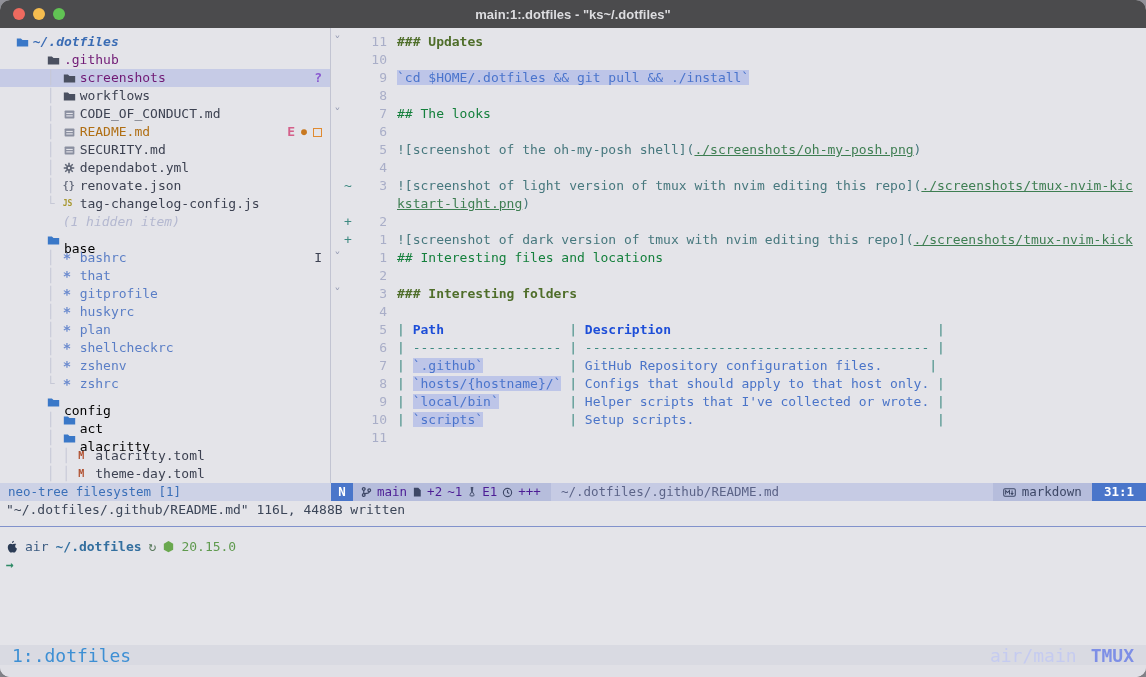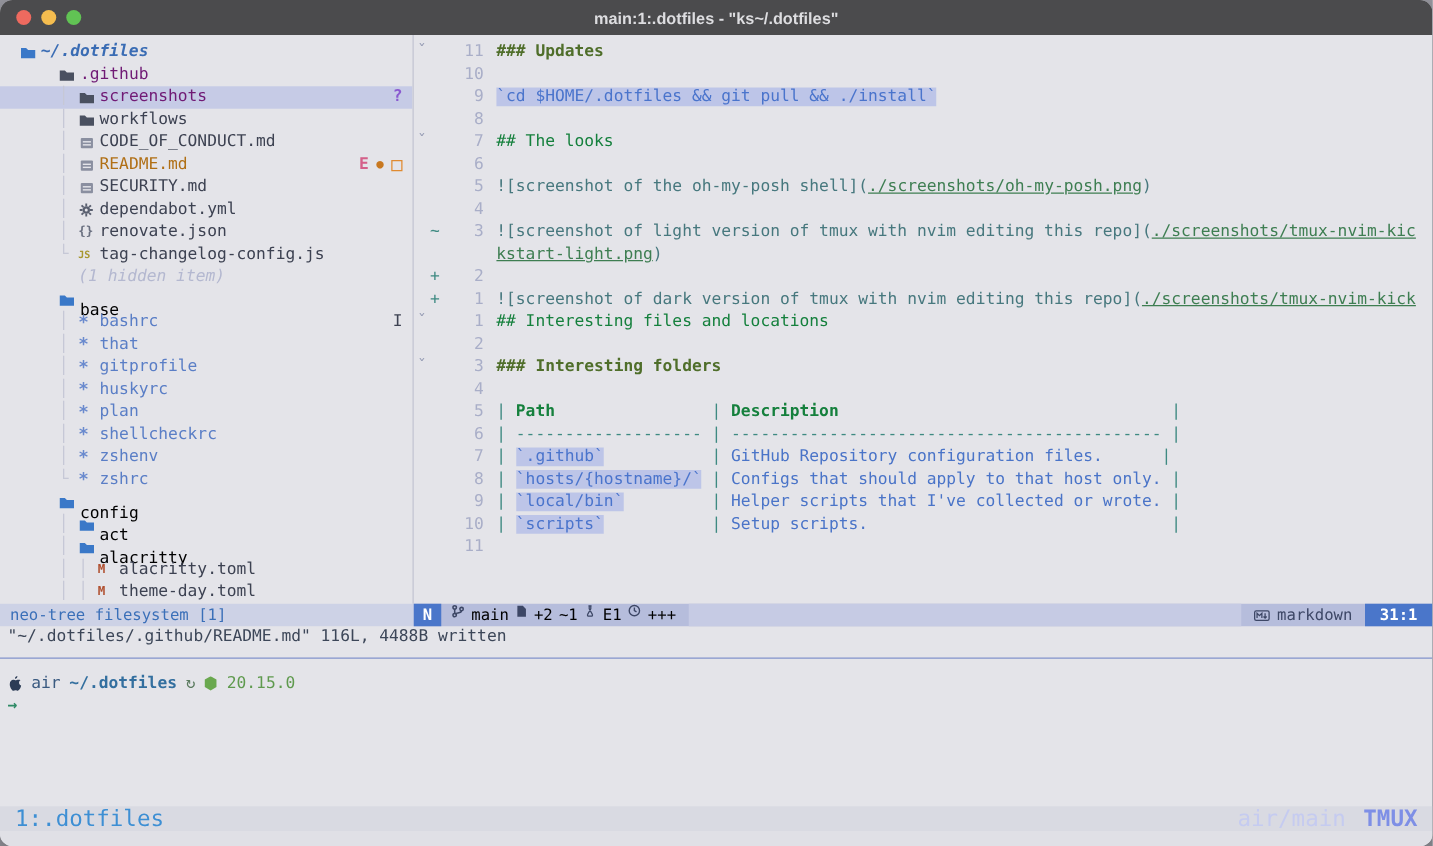--- a/index.html
+++ b/index.html
@@ -47,28 +47,28 @@
   .num.cur { color:#b5720f; font-weight:bold; }
   .txt { flex:1; white-space:pre; overflow:hidden; }
   .txt.cursorline { background:#c9cfe9; }
   .cursor-block { display:inline-block; width:8px; height:16px; background:#4a76ca; vertical-align:middle; }
   .h2 { color:#15803d; font-weight:normal; }
   .h3 { color:#4f6e2a; font-weight:bold; }
   .code { color:#4a74cc; background:#bdc5e8; }
   .lbl { color:#47787e; }
   .url { color:#3e7e52; text-decoration:underline; }
   .tpipe { color:#3e8a82; }
-  .th { color:#15803d; font-weight:bold; }
+  .th { color:#1d4ed8; font-weight:bold; }
   .desc { color:#4a74c8; }
   
   .statusline { height:18px; display:flex; flex:0 0 auto; font-size:12.5px; line-height:18px; }
   .nt-status { width:331px; background:#cdd2e6; color:#3a6fb8; padding-left:8px; flex:0 0 auto; white-space:pre; }
   .sl-right { flex:1; display:flex; background:#b6bddc; }
   .mode { background:#4a76ca; color:#fff; font-weight:bold; width:22px; text-align:center; flex:0 0 auto; }
-  .sl-group { color:#000000; display:flex; gap:5px; padding:0 10px 0 8px; white-space:pre; }
+  .sl-group { color:#4c1d95; display:flex; align-items:center; gap:5px; padding:0 10px 0 8px; white-space:pre; }
   .sl-group svg { display:block; }
   .sl-path { background:#c6cbe4; color:#5c6488; padding:0 10px; white-space:pre; }
   .sl-stretch { flex:1; background:#c6cbe4; }
   .sl-ft { color:#3d4766; display:flex; align-items:center; gap:6px; padding:0 10px; white-space:pre; }
   .sl-pos { background:#4a76ca; color:#fff; font-weight:bold; padding:0 12px; white-space:pre; }
   
   .cmdline { height:18px; line-height:18px; font-size:13px; color:#3c4658; padding-left:6px; white-space:pre; flex:0 0 auto; }
   .gap7 { height:7px; flex:0 0 auto; }
   .pane-border { height:1px; background:#8192cc; flex:0 0 auto; }
   .shell { flex:1; padding:11px 0 0 6px; font-size:13px; }
@@ -338,20 +338,21 @@
             <circle cx="12" cy="5.5" r="2"></circle>
             <path d="M4 5.5v5M12 7.5c0 3-5 2-8 3.5"></path>
           </svg><span>main</span><svg width="10" height="12" viewBox="0 0 16 16" fill="#3d4766">
             <path d="M3 1h7l4 4v10H3z"></path>
           </svg><span>+2</span><span>~1</span><svg width="10" height="12" viewBox="0 0 16 16" fill="none" stroke="#3d4766" stroke-width="1.6">
             <path d="M6 1h4M7 1v4l4 7a1.5 1.5 0 01-1.3 2.3H6.3A1.5 1.5 0 015 12l4-7V1"></path>
           </svg><span>E1</span><svg width="11" height="11" viewBox="0 0 16 16" fill="none" stroke="#3d4766" stroke-width="1.6">
             <circle cx="8" cy="8" r="6"></circle>
             <path d="M8 4.5V8l2.5 1.5"></path>
           </svg><span>+++</span></span>
+      <span class="sl-path">~/.dotfiles/.github/README.md</span>
       <span class="sl-stretch"></span>
       <span class="sl-ft"><svg width="13" height="9" viewBox="0 0 20 14" fill="none" stroke="#3d4766" stroke-width="1.6">
             <rect x="1" y="1" width="18" height="12" rx="2"></rect>
             <path d="M4 10V4l3 3 3-3v6M14 4v6M12 8l2 2 2-2"></path>
           </svg><span>markdown</span></span>
       <span class="sl-pos">31:1</span>
     </div>
   </div>
 
   <div class="cmdline">"~/.dotfiles/.github/README.md" 116L, 4488B written</div>

